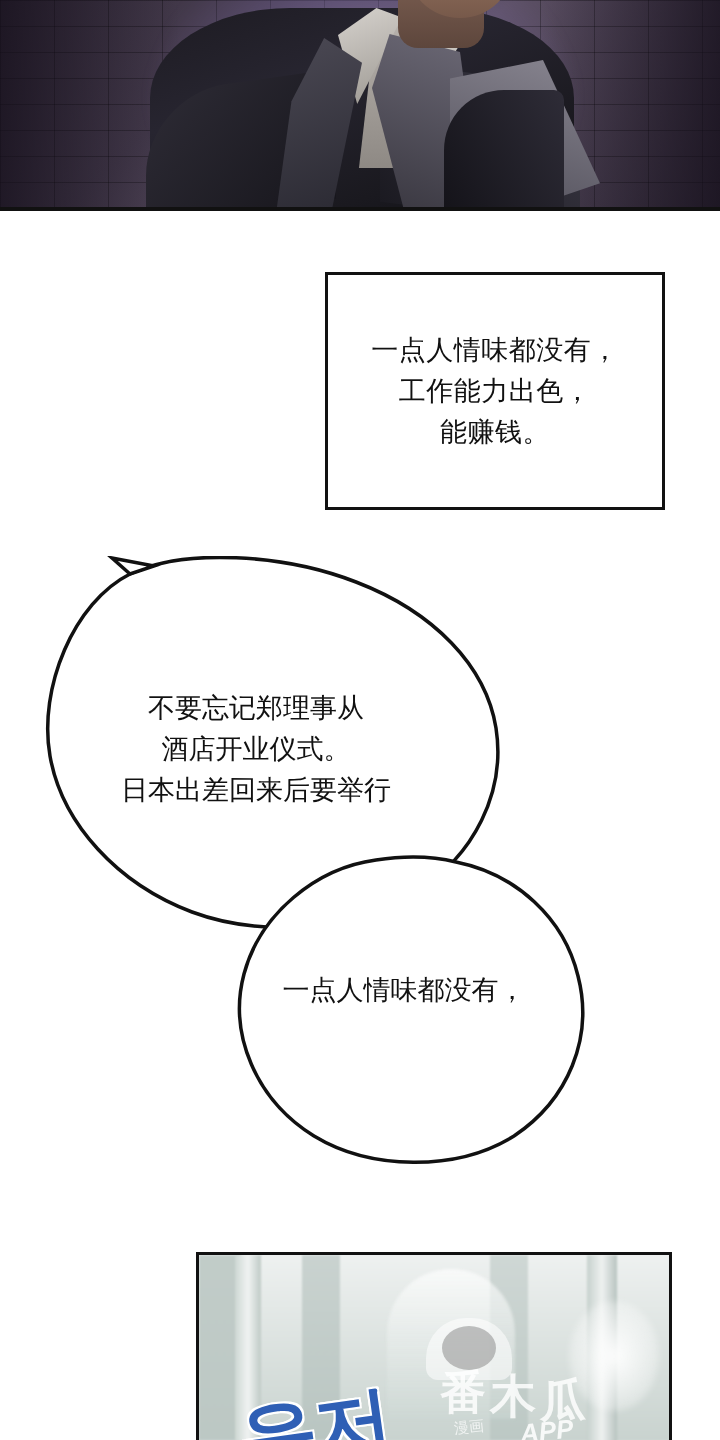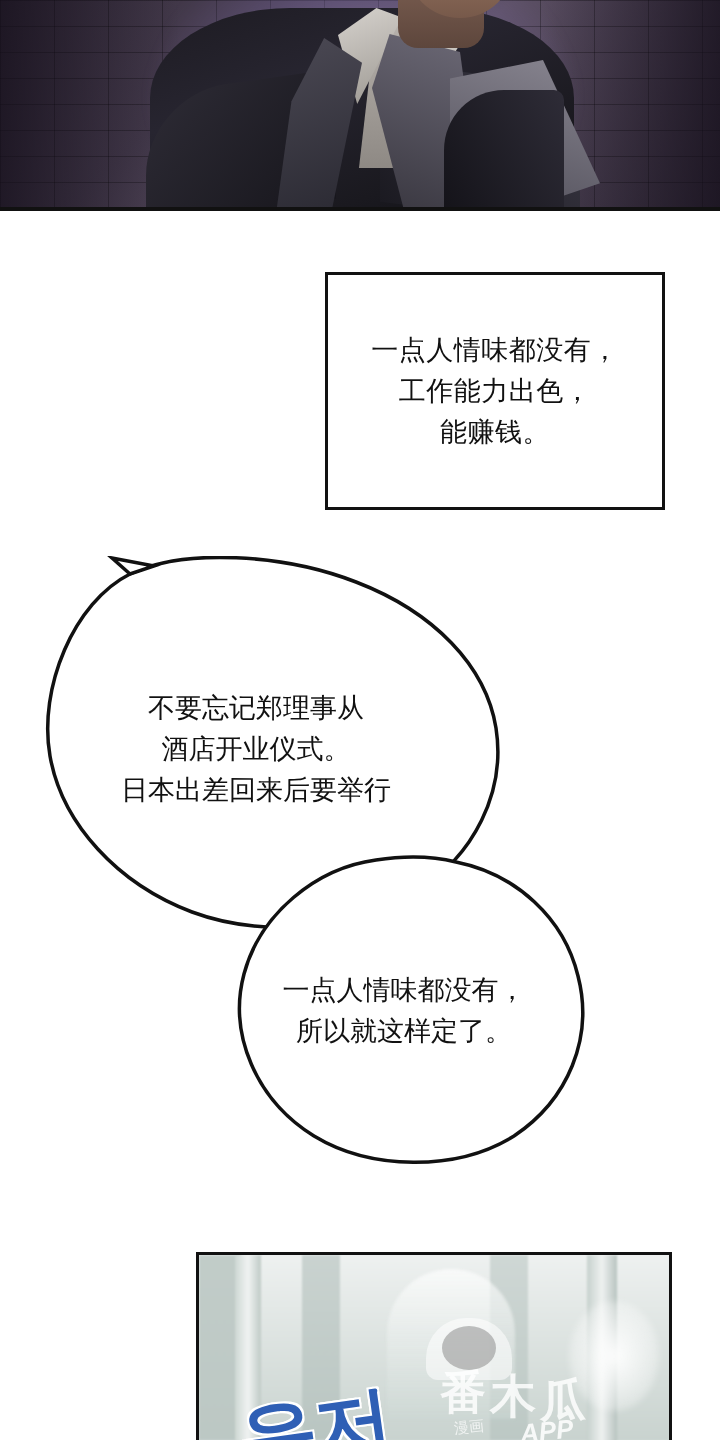--- a/index.html
+++ b/index.html
@@ -401,21 +401,20 @@
              C 310 26, 358 70, 372 128
              C 388 190, 362 252, 308 288
              C 250 324, 164 322, 108 288
              C 50 252, 22 186, 38 126
              C 54 66, 110 20, 170 12
              C 196 8, 226 8, 250 14 Z" fill="#ffffff" stroke="#111111" stroke-width="3.5"></path>
   </svg>
 </div>
 <div class="cloud-text2">
   <div>一点人情味都没有，</div>
-  <div>所以就这样定了。</div>
 </div>
 
 <div class="panel-bottom">
   <div class="bp-wall"></div>
   <div class="bp-column-l"></div>
   <div class="bp-column-r"></div>
   <div class="bp-arch"></div>
   <div class="bp-glow"></div>
   <div class="sfx">윽저</div>
 </div>

